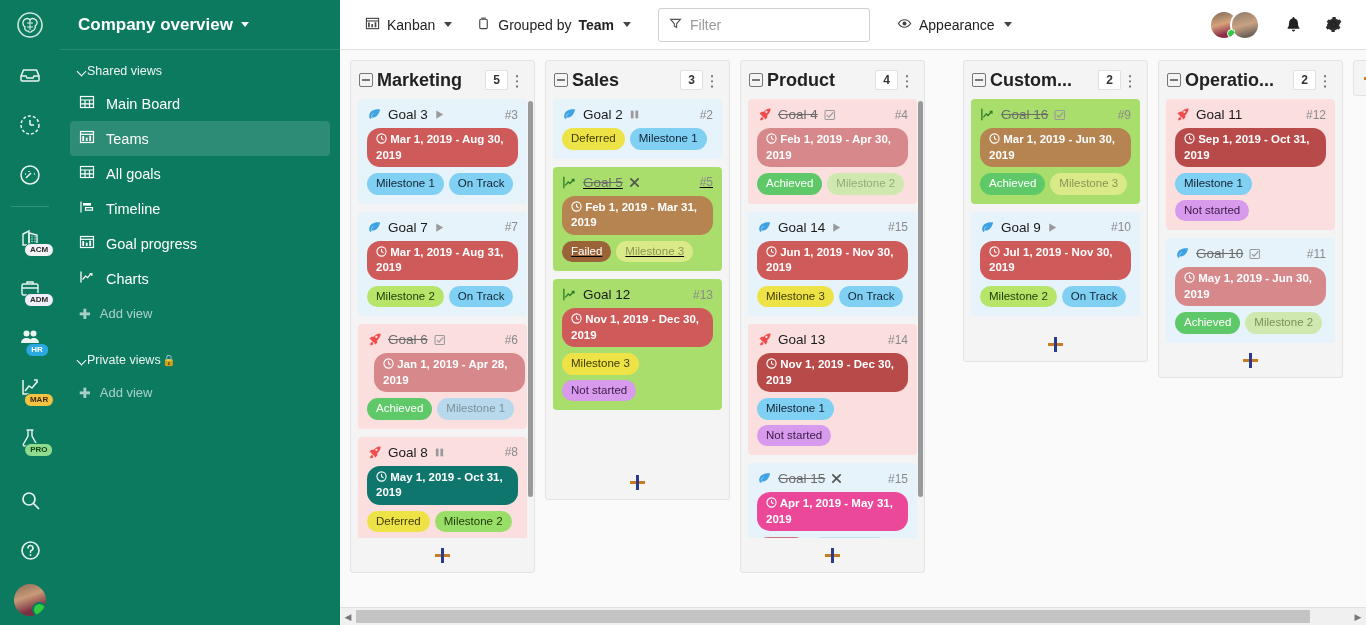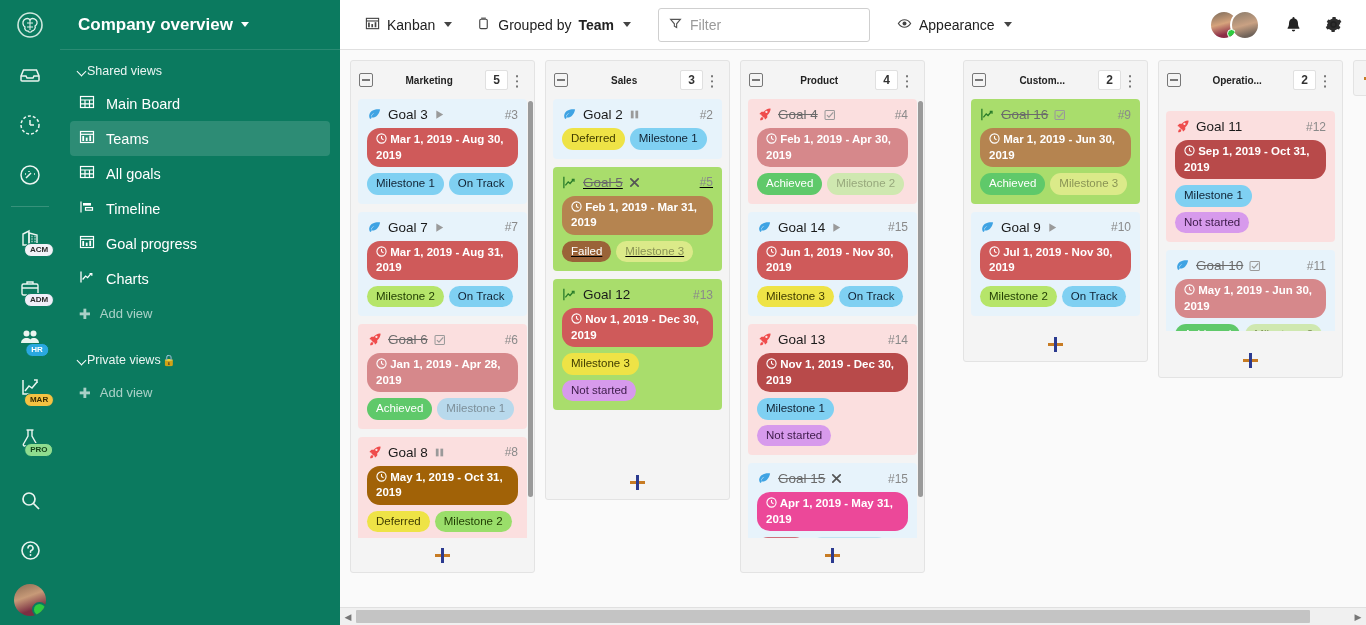--- a/index.html
+++ b/index.html
@@ -131,21 +131,21 @@
     background: #f4f4f4; border: 1px solid #e3e3e3; border-radius: 3px;
     display: flex; flex-direction: column; max-height: 545px;
   }
   .col-head {
     display: flex; align-items: center; height: 38px;
     padding: 0 8px; flex: 0 0 38px;
   }
   .collapse-ico { width: 14px; height: 14px; border: 1.4px solid #777; border-radius: 2px;
                   position: relative; flex: 0 0 14px; cursor:pointer; }
   .collapse-ico::after { content:""; position:absolute; left:2px; top:5.3px; width:8px; height:1.4px; background:#777; }
-  .col-title { flex: 1 1 auto; text-align: center; font-size: 10px; font-weight: bold; color:#222;
+  .col-title { flex: 1 1 auto; text-align: left; font-size: 18px; font-weight: bold; color:#222;
                overflow:hidden; text-overflow:ellipsis; white-space:nowrap; padding: 0 4px; }
   .col-count { background:#fff; border:1px solid #e0e0e0; border-radius:2px; font-size:12px;
                padding:2px 7px; color:#333; font-weight:bold; }
   .col-menu { width:18px; text-align:center; color:#555; font-size:15px; cursor:pointer; line-height:1;
               letter-spacing:0; }
   .col-body { overflow: hidden; padding: 0 7px; position: relative; }
   .col-foot { height: 34px; flex: 0 0 34px; display:flex; align-items:center; justify-content:center;
               cursor:pointer; }
 
   
@@ -508,21 +508,21 @@
                     </svg>
                   </span>
                   <span class="card-name done">Goal 6</span>
                   <span class="card-state">
                     <svg width="12" height="12" viewBox="0 0 14 14" fill="none" stroke="#9a9a9a" stroke-width="1.2">
                       <rect x="1.2" y="1.8" width="11" height="10.4" rx="1"></rect>
                       <path d="M3.4 7.2l2.4 2.4 5-5.6" stroke-width="1.4"></path>
                     </svg>
                   </span>
                   <span class="card-id">#6</span>
-                </div><div class="date-pill" style="background: rgb(214, 136, 139); color: rgb(255, 255, 255);"><svg width="11" height="11" viewBox="0 0 12 12" style="vertical-align:-1px">
+                </div><div class="date-pill" style="background: rgb(214, 136, 139); color: rgb(255, 255, 255); margin-left: 7px;"><svg width="11" height="11" viewBox="0 0 12 12" style="vertical-align:-1px">
                     <circle cx="6" cy="6" r="5" fill="none" stroke="#fff" stroke-width="1.2"></circle>
                     <path d="M6 6V3.2M6 6l2.2 1.3" stroke="#fff" stroke-width="1.2" fill="none"></path>
                   </svg> <span class="dtxt">Jan 1, 2019 - Apr 28, 2019</span></div><div class="tags">
                   <span class="tag" style="background: rgb(95, 201, 106); color: rgb(255, 255, 255);">Achieved</span>
                   <span class="tag" style="background: rgb(184, 217, 236); color: rgb(125, 143, 153);">Milestone 1</span>
                 </div></div>
               <div class="card" style="background: rgb(251, 223, 223);"><div class="card-head">
                   <span class="card-ico">
                     <svg width="15" height="15" viewBox="0 0 16 16">
                       <path d="M13.8 1.5c-2.6.2-5 1.6-6.6 3.6L5.6 5c-.4-.1-.8 0-1.1.3L2.9 6.9c-.3.3-.2.7.2.8l1.6.5c-.1.4 0 .8.3 1.1l1.7 1.7c.3.3.7.4 1.1.3l.5 1.6c.1.4.6.5.8.2l1.6-1.6c.3-.3.4-.7.3-1.1l-.1-1.6c2-1.6 3.4-4 3.6-6.6a.6.6 0 00-.7-.7zM10.9 6a1.2 1.2 0 11-1.7-1.7A1.2 1.2 0 0110.9 6z" fill="#ef4c4c"></path>
@@ -530,21 +530,21 @@
                     </svg>
                   </span>
                   <span class="card-name">Goal 8</span>
                   <span class="card-state">
                     <svg width="11" height="11" viewBox="0 0 12 12">
                       <rect x="2" y="1.8" width="3" height="8.4" fill="#9a9a9a"></rect>
                       <rect x="7" y="1.8" width="3" height="8.4" fill="#9a9a9a"></rect>
                     </svg>
                   </span>
                   <span class="card-id">#8</span>
-                </div><div class="date-pill" style="background: #a16207; color: rgb(255, 255, 255);"><svg width="11" height="11" viewBox="0 0 12 12" style="vertical-align:-1px">
+                </div><div class="date-pill" style="background: #0f766e; color: rgb(255, 255, 255);"><svg width="11" height="11" viewBox="0 0 12 12" style="vertical-align:-1px">
                     <circle cx="6" cy="6" r="5" fill="none" stroke="#fff" stroke-width="1.2"></circle>
                     <path d="M6 6V3.2M6 6l2.2 1.3" stroke="#fff" stroke-width="1.2" fill="none"></path>
                   </svg> <span class="dtxt">May 1, 2019 - Oct 31, 2019</span></div><div class="tags">
                   <span class="tag" style="background: rgb(238, 227, 70); color: rgb(64, 60, 0);">Deferred</span>
                   <span class="tag" style="background: rgb(154, 222, 106); color: rgb(30, 58, 0);">Milestone 2</span>
                 </div></div>
               <div class="col-scroll" style="height: 396px;"></div>
             </div>
             <div class="col-foot">
               <span class="plus-2tone"></span>
@@ -761,21 +761,21 @@
                     <path d="M6 6V3.2M6 6l2.2 1.3" stroke="#fff" stroke-width="1.2" fill="none"></path>
                   </svg> <span class="dtxt">Jul 1, 2019 - Nov 30, 2019</span></div><div class="tags">
                   <span class="tag" style="background: rgb(182, 229, 106); color: rgb(30, 58, 0);">Milestone 2</span>
                   <span class="tag" style="background: rgb(127, 208, 242); color: rgb(17, 34, 51);">On Track</span>
                 </div></div>
             </div>
             <div class="col-foot">
               <span class="plus-2tone"></span>
             </div>
           </div>
-          <div class="column" style="max-height: 318px; gap: 12px;">
+          <div class="column" style="max-height: 318px;">
             <div class="col-head">
               <span class="collapse-ico"></span>
               <span class="col-title">Operatio...</span>
               <span class="col-count">2</span>
               <span class="col-menu">⋮</span>
             </div>
             <div class="col-body" style="height: 246px;">
               <div class="card" style="background: rgb(251, 223, 223);"><div class="card-head">
                   <span class="card-ico">
                     <svg width="15" height="15" viewBox="0 0 16 16">

